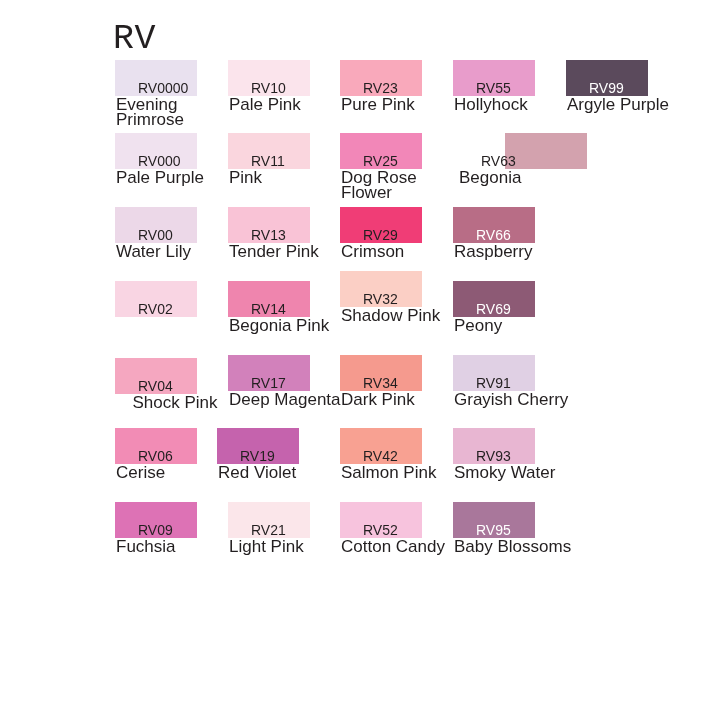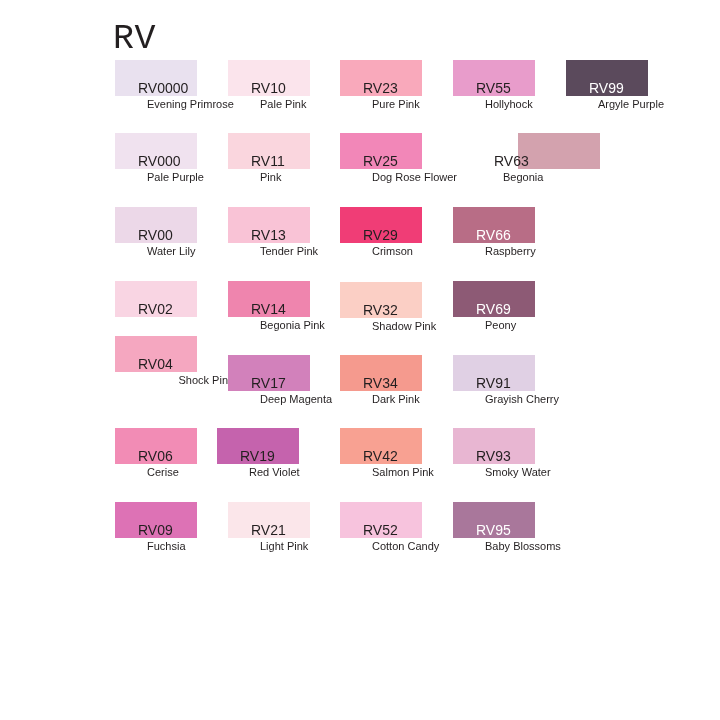--- a/index.html
+++ b/index.html
@@ -57,26 +57,25 @@
     white-space: nowrap;
     margin-left: 20px;
   }
   .swatch-code.on-dark {
     color: #ffffff;
   }
   .swatch-name {
     position: absolute;
     left: 1px;
     top: 37px;
-    font-size: 11px;
+    font-size: 17px;
     line-height: 15px;
     color: #231f20;
     width: 118px;
     word-spacing: 0px;
-    margin-left: 31px;
   }
 </style>
 </head>
 <body>
 
 <div id="chart-root">
 
   <div class="family-title">RV</div>
 
   <div class="swatch-grid" id="swatch-grid">
@@ -92,21 +91,21 @@
       </div>
       <div class="swatch-cell" style="left: 115px; top: 207px;">
         <div class="swatch-chip" style="width: 82px; height: 36px; background: rgb(236, 216, 232);"></div>
         <div class="swatch-code">RV00</div>
         <div class="swatch-name">Water Lily</div>
       </div>
       <div class="swatch-cell" style="left: 115px; top: 281px;">
         <div class="swatch-chip" style="width: 82px; height: 36px; background: rgb(249, 213, 227);"></div>
         <div class="swatch-code">RV02</div>
       </div>
-      <div class="swatch-cell" style="left: 115px; top: 336px; text-align: center;">
+      <div class="swatch-cell" style="left: 115px; top: 358px; text-align: center;">
         <div class="swatch-chip" style="width: 82px; height: 36px; background: rgb(245, 167, 192);"></div>
         <div class="swatch-code">RV04</div>
         <div class="swatch-name">Shock Pink</div>
       </div>
       <div class="swatch-cell" style="left: 115px; top: 428px;">
         <div class="swatch-chip" style="width: 82px; height: 36px; background: rgb(242, 140, 181);"></div>
         <div class="swatch-code">RV06</div>
         <div class="swatch-name">Cerise</div>
       </div>
       <div class="swatch-cell" style="left: 115px; top: 502px;">
@@ -157,21 +156,21 @@
       <div class="swatch-cell" style="left: 340px; top: 133px;">
         <div class="swatch-chip" style="width: 82px; height: 36px; background: rgb(242, 135, 184);"></div>
         <div class="swatch-code">RV25</div>
         <div class="swatch-name">Dog Rose Flower</div>
       </div>
       <div class="swatch-cell" style="left: 340px; top: 207px;">
         <div class="swatch-chip" style="width: 82px; height: 36px; background: rgb(240, 61, 118);"></div>
         <div class="swatch-code">RV29</div>
         <div class="swatch-name">Crimson</div>
       </div>
-      <div class="swatch-cell" style="left: 340px; top: 282px;">
+      <div class="swatch-cell" style="left: 340px; top: 271px;">
         <div class="swatch-chip" style="width: 82px; height: 36px; background: rgb(251, 207, 197);"></div>
         <div class="swatch-code">RV32</div>
         <div class="swatch-name">Shadow Pink</div>
       </div>
       <div class="swatch-cell" style="left: 340px; top: 355px; text-decoration: underline;">
         <div class="swatch-chip" style="width: 82px; height: 36px; background: rgb(245, 154, 142);"></div>
         <div class="swatch-code">RV34</div>
         <div class="swatch-name">Dark Pink</div>
       </div>
       <div class="swatch-cell" style="left: 340px; top: 428px;">
@@ -182,21 +181,21 @@
       <div class="swatch-cell" style="left: 340px; top: 502px;">
         <div class="swatch-chip" style="width: 82px; height: 36px; background: rgb(247, 195, 221);"></div>
         <div class="swatch-code">RV52</div>
         <div class="swatch-name">Cotton Candy</div>
       </div>
       <div class="swatch-cell" style="left: 453px; top: 60px;">
         <div class="swatch-chip" style="width: 82px; height: 36px; background: rgb(232, 156, 203);"></div>
         <div class="swatch-code">RV55</div>
         <div class="swatch-name">Hollyhock</div>
       </div>
-      <div class="swatch-cell" style="left: 471px; top: 133px; padding-left: 47px;">
+      <div class="swatch-cell" style="left: 458px; top: 133px; padding-left: 47px;">
         <div class="swatch-chip" style="width: 82px; height: 36px; background: rgb(211, 162, 174);"></div>
         <div class="swatch-code">RV63</div>
         <div class="swatch-name">Begonia</div>
       </div>
       <div class="swatch-cell" style="left: 453px; top: 207px;">
         <div class="swatch-chip" style="width: 82px; height: 36px; background: rgb(184, 109, 134);"></div>
         <div class="swatch-code on-dark">RV66</div>
         <div class="swatch-name">Raspberry</div>
       </div>
       <div class="swatch-cell" style="left: 453px; top: 281px;">

